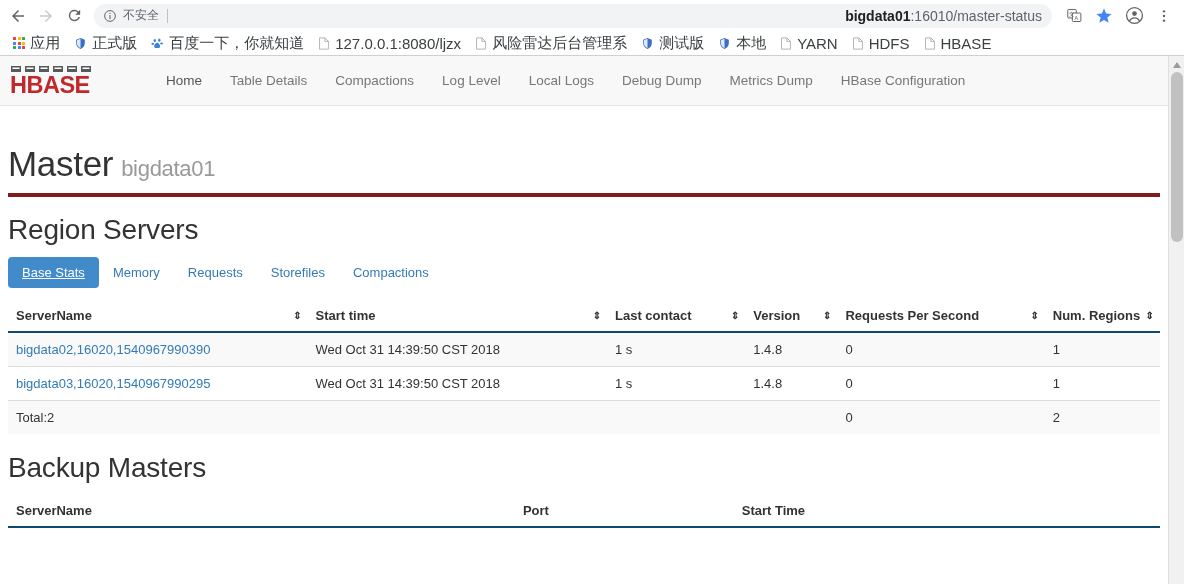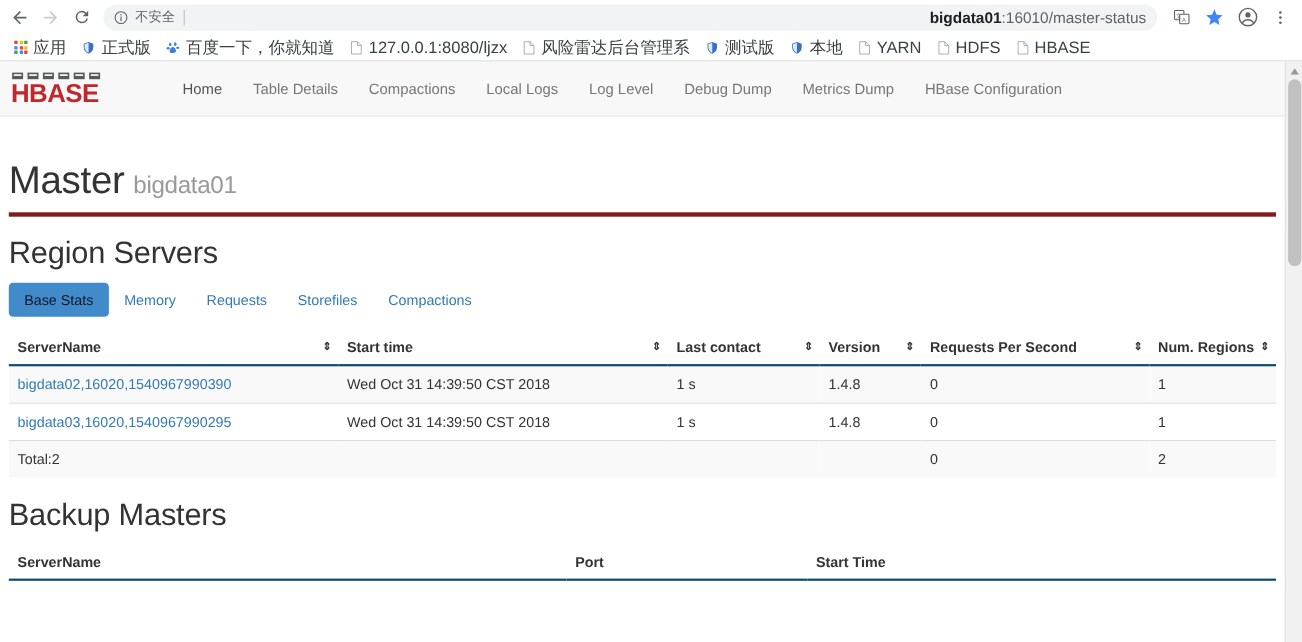--- a/index.html
+++ b/index.html
@@ -178,21 +178,22 @@
   .tab {
     font-size: 13px;
     color: #337ab7;
     padding: 9px 14px;
     line-height: 1;
     border-radius: 4px;
     white-space: nowrap;
   }
   .tab.active {
     background: #428bca;
-    color: #0f172a;
+    color: #ffffff;
+    text-decoration: underline;
   }
 
   
   table.hbase-table {
     width: 100%;
     border-collapse: collapse;
     font-size: 13px;
   }
   table.hbase-table th {
     text-align: left;
@@ -475,22 +476,22 @@
           <rect x="89" y="5" width="14" height="3"></rect>
           <rect x="117" y="5" width="14" height="3"></rect>
           <rect x="145" y="5" width="14" height="3"></rect>
         </g>
         <text x="0" y="56" font-family="'Liberation Sans',sans-serif" font-size="47" font-weight="bold" fill="#c1282d" letter-spacing="-1">HBASE</text>
       </svg>
       <div class="nav-links">
         <span class="nav-link active">Home</span>
         <span class="nav-link">Table Details</span>
         <span class="nav-link">Compactions</span>
+        <span class="nav-link">Log Level</span>
         <span class="nav-link">Local Logs</span>
-        <span class="nav-link">Log Level</span>
         <span class="nav-link">Debug Dump</span>
         <span class="nav-link">Metrics Dump</span>
         <span class="nav-link">HBase Configuration</span>
       </div>
     </div>
 
     <div class="container">
 
       <div class="page-header">
         <h1><span>Master</span><small>bigdata01</small></h1>

